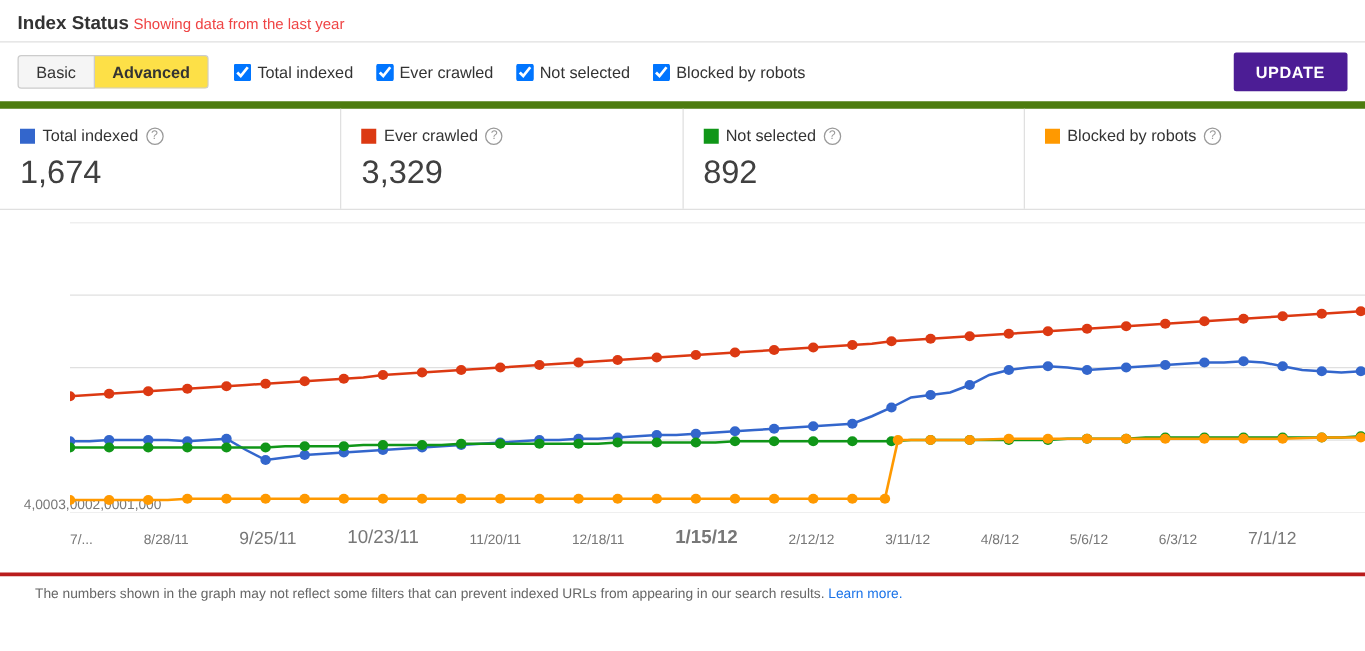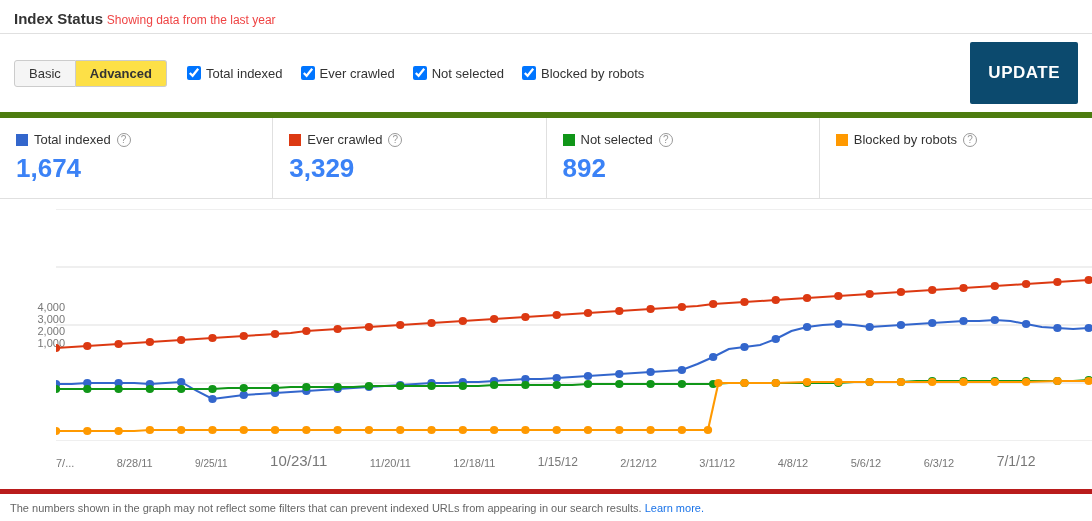--- a/index.html
+++ b/index.html
@@ -13,34 +13,34 @@
     .btn-group { display: flex; margin-right: 20px; }
     .btn { padding: 5px 14px; font-size: 13px; cursor: pointer; border: 1px solid #ccc; background: #f5f5f5; color: #333; }
     .btn:first-child { border-radius: 3px 0 0 3px; }
     .btn:last-child { border-radius: 0 3px 3px 0; border-left: none; }
     .btn.active { background: #fde047; font-weight: bold; }
     
     .checkbox-group { display: flex; align-items: center; gap: 18px; flex: 1; }
     .checkbox-item { display: flex; align-items: center; gap: 5px; font-size: 13px; cursor: pointer; }
     .checkbox-item input[type=checkbox] { width: 14px; height: 14px; cursor: pointer; }
     
-    .update-btn { background: #0c4a6e; color: white; border: none; padding: 21px 18px; font-size: 17px; font-weight: bold; border-radius: 2px; cursor: pointer; letter-spacing: 0.5px; margin-left: auto; }
+    .update-btn { background: #4c1d95; color: white; border: none; padding: 8px 18px; font-size: 13px; font-weight: bold; border-radius: 2px; cursor: pointer; letter-spacing: 0.5px; margin-left: auto; }
     
     .stats-row { display: flex; border-bottom: 1px solid #e0e0e0; }
     .stat-cell { flex: 1; padding: 14px 16px; border-right: 1px solid #e0e0e0; }
     .stat-cell:last-child { border-right: none; }
     .stat-label { display: flex; align-items: center; gap: 6px; font-size: 13px; color: #333; margin-bottom: 6px; }
     .stat-color-dot { width: 12px; height: 12px; display: inline-block; flex-shrink: 0; }
-    .stat-value { font-size: 26px; font-weight: bold; color: #3b82f6; }
+    .stat-value { font-size: 26px; font-weight: normal; color: #404040; }
     .help-icon { width: 14px; height: 14px; border-radius: 50%; border: 1px solid #999; color: #999; font-size: 10px; display: inline-flex; align-items: center; justify-content: center; cursor: pointer; flex-shrink: 0; }
     
     .chart-area { padding: 10px 14px 0; position: relative; height: 290px; }
     .y-label { font-size: 11px; color: #777; }
     
-    .footer-note { padding: 8px 10px; font-size: 11px; color: #666; border-top: 5px solid #b91c1c; }
+    .footer-note { padding: 8px 28px; font-size: 11px; color: #666; border-top: 3px solid #b91c1c; }
     .footer-note a { color: #1a73e8; text-decoration: none; }
   </style>
 </head>
 <body>
 
 <div>
 
   <div class="header">
     <span class="header-title">Index Status</span>
     <span class="header-subtitle">Showing data from the last year</span>
@@ -102,21 +102,21 @@
         <span class="stat-color-dot" style="background:#ff9900;"></span>
         <span>Blocked by robots</span>
         <span class="help-icon">?</span>
       </div>
     </div>
   </div>
 
   <div class="chart-area">
     <div style="position:relative; width:100%; height:260px;">
 
-      <div style="position:absolute; left:17px; top:0; bottom:28px; width:38px; display:flex; flex-direction:column; justify-content:center; align-items:flex-end; padding-right:4px;">
+      <div style="position:absolute; left:5px; top:0; bottom:28px; width:38px; display:flex; flex-direction:row; justify-content:flex-start; align-items:flex-end; padding-right:4px;">
         <span class="y-label">4,000</span>
         <span class="y-label">3,000</span>
         <span class="y-label">2,000</span>
         <span class="y-label">1,000</span>
         <span class="y-label"></span>
       </div>
 
       <svg style="position:absolute; left:42px; top:0; right:0; bottom:28px;" width="100%" height="232" viewBox="0 0 1020 232" preserveAspectRatio="none">
 
         <line x1="0" y1="0" x2="1020" y2="0" stroke="#e0e0e0" stroke-width="1"></line>
@@ -319,25 +319,25 @@
           <circle cx="930" cy="173" r="4"></circle>
             <circle cx="960" cy="172" r="4"></circle>
             <circle cx="990" cy="172" r="4"></circle>
           <circle cx="1020" cy="172" r="4"></circle>
         </g>
       </svg>
 
       <div style="position:absolute; left:42px; right:0; bottom:0; height:28px; display:flex; align-items:flex-end; justify-content:space-between;">
         <span style="font-size:11px; color:#777;">7/...</span>
         <span style="font-size:11px; color:#777;">8/28/11</span>
-        <span style="font-size:10px; color:#777;">9/25/11</span>
+        <span style="font-size:14px; color:#777;">9/25/11</span>
         <span style="font-size:15px; color:#777;">10/23/11</span>
         <span style="font-size:11px; color:#777;">11/20/11</span>
         <span style="font-size:11px; color:#777;">12/18/11</span>
-        <span style="font-size:12px; color:#777;">1/15/12</span>
+        <span style="font-size:15px; color:#777;font-weight:bold;">1/15/12</span>
         <span style="font-size:11px; color:#777;">2/12/12</span>
         <span style="font-size:11px; color:#777;">3/11/12</span>
         <span style="font-size:11px; color:#777;">4/8/12</span>
         <span style="font-size:11px; color:#777;">5/6/12</span>
         <span style="font-size:11px; color:#777;">6/3/12</span>
         <span style="font-size:14px; color:#777;">7/1/12</span>
         <span style="font-size:11px; color:#777;"></span>
       </div>
     </div>
   </div>

